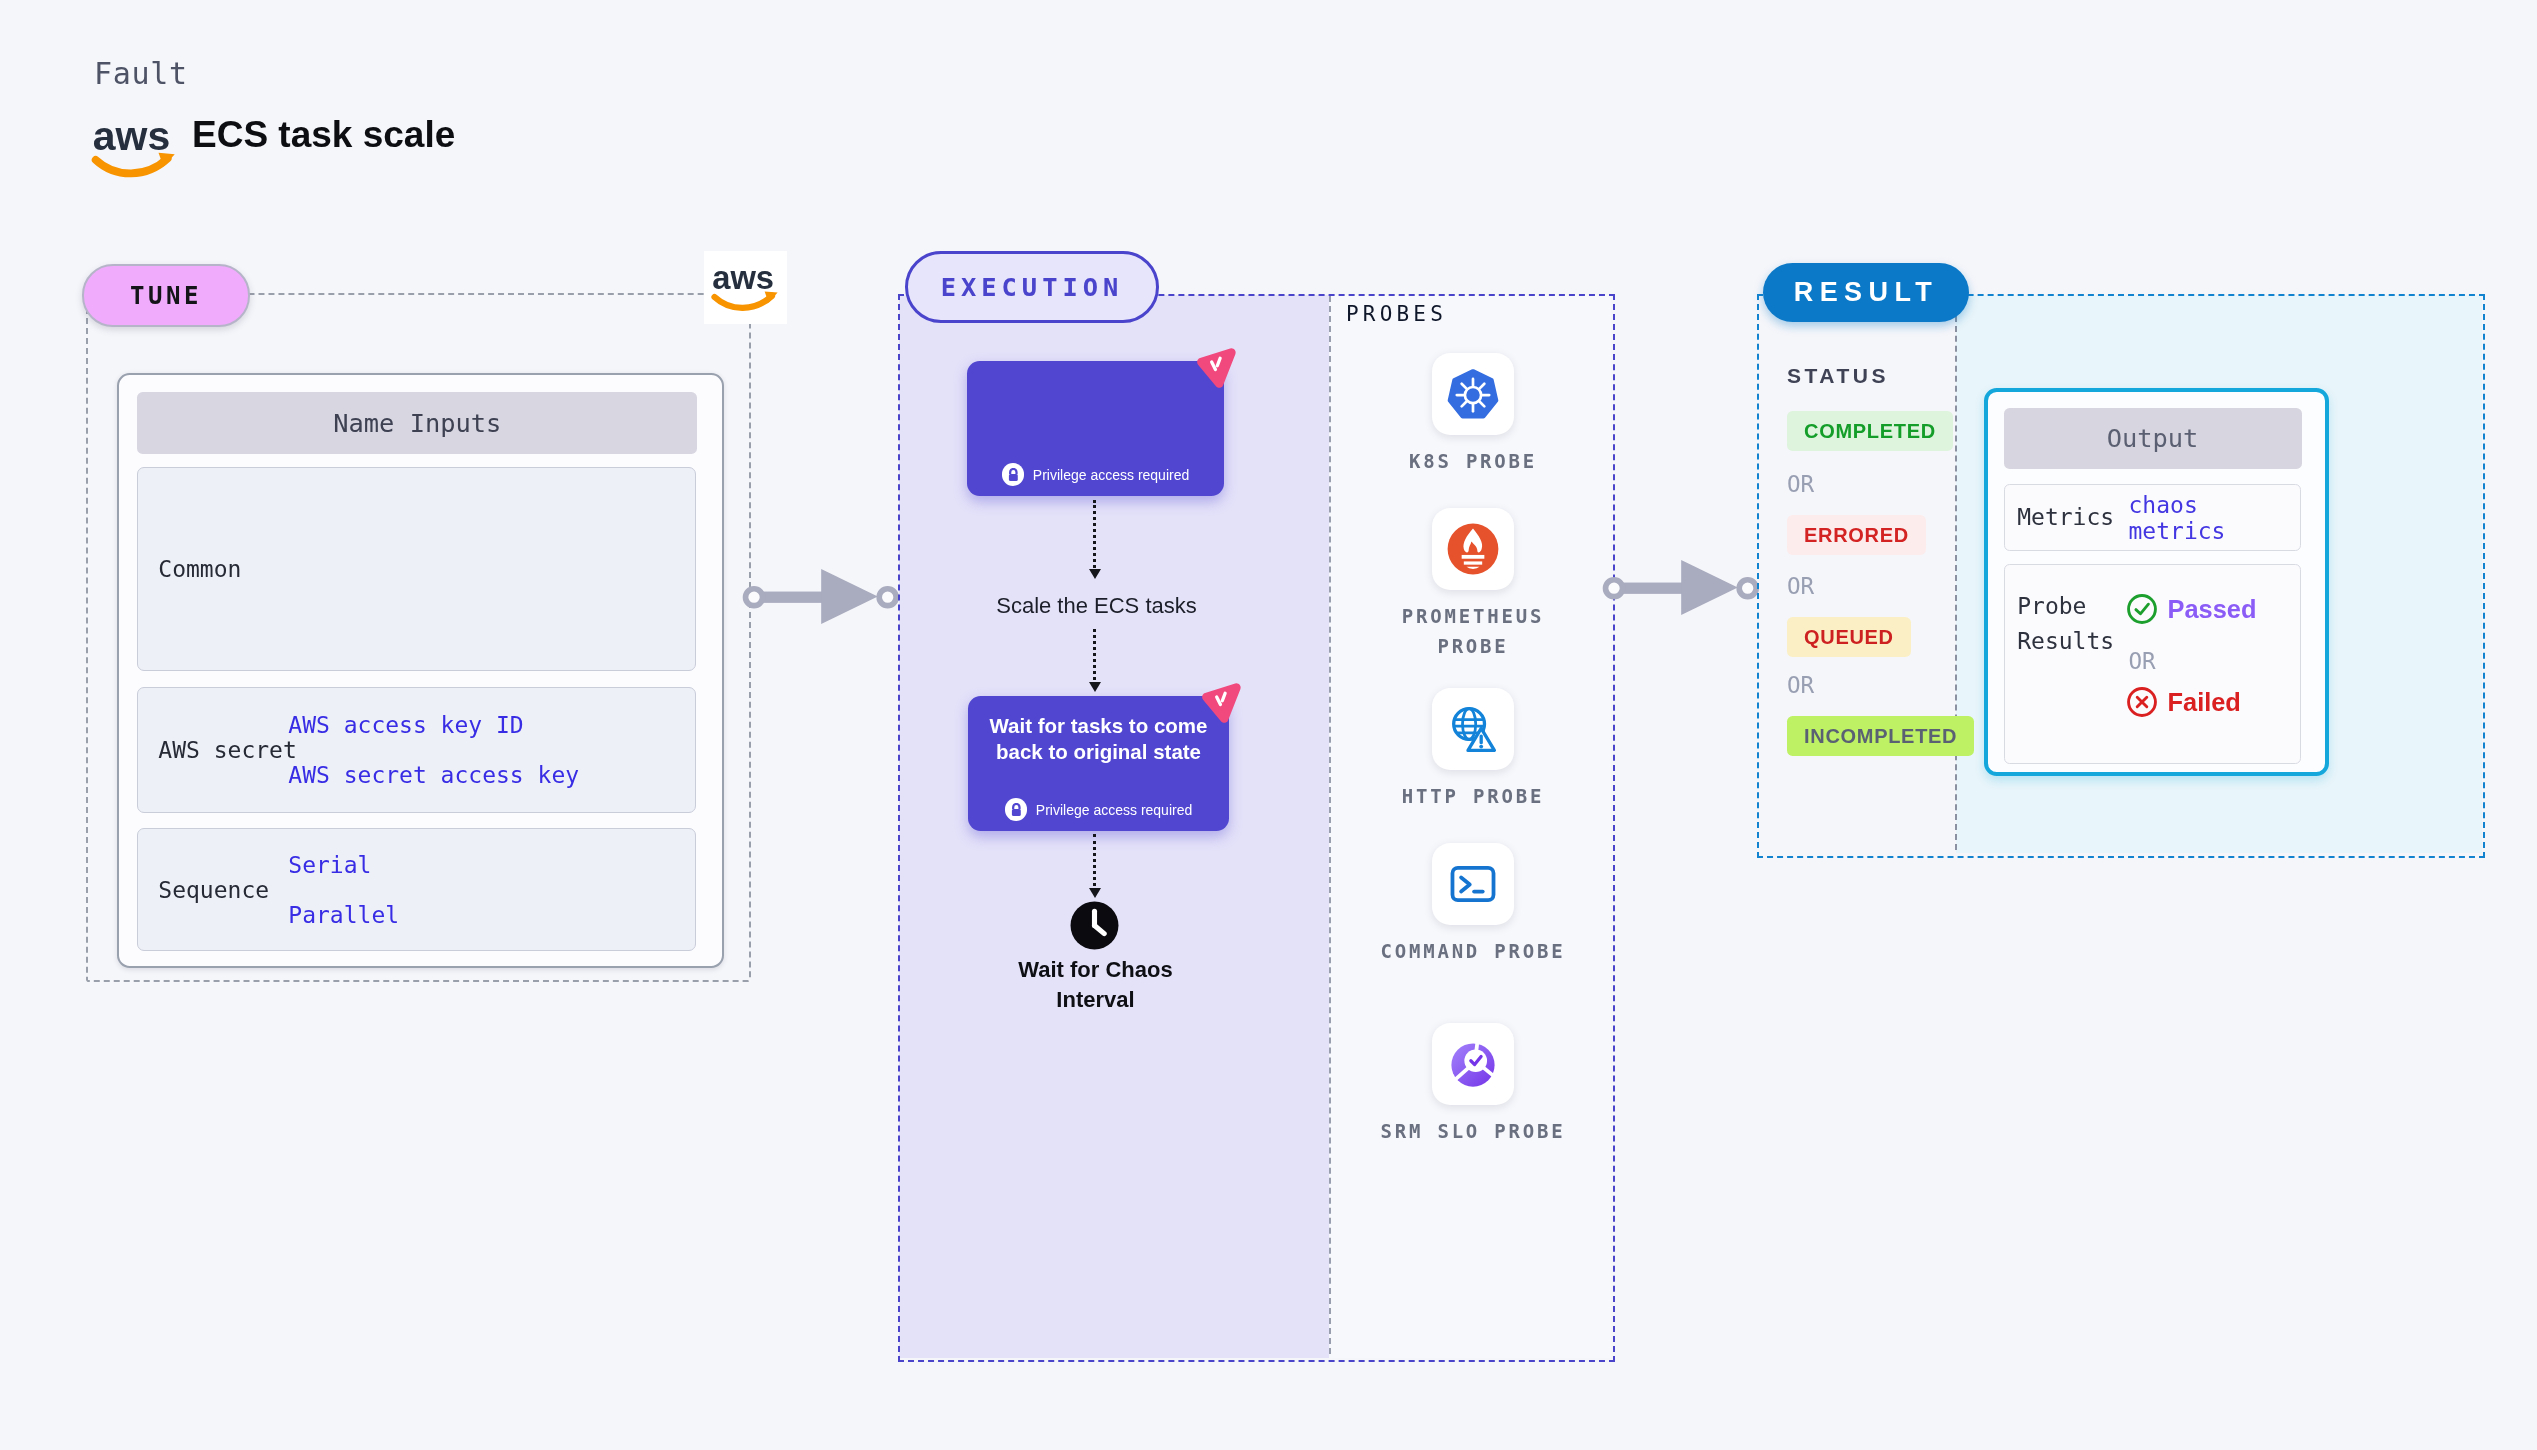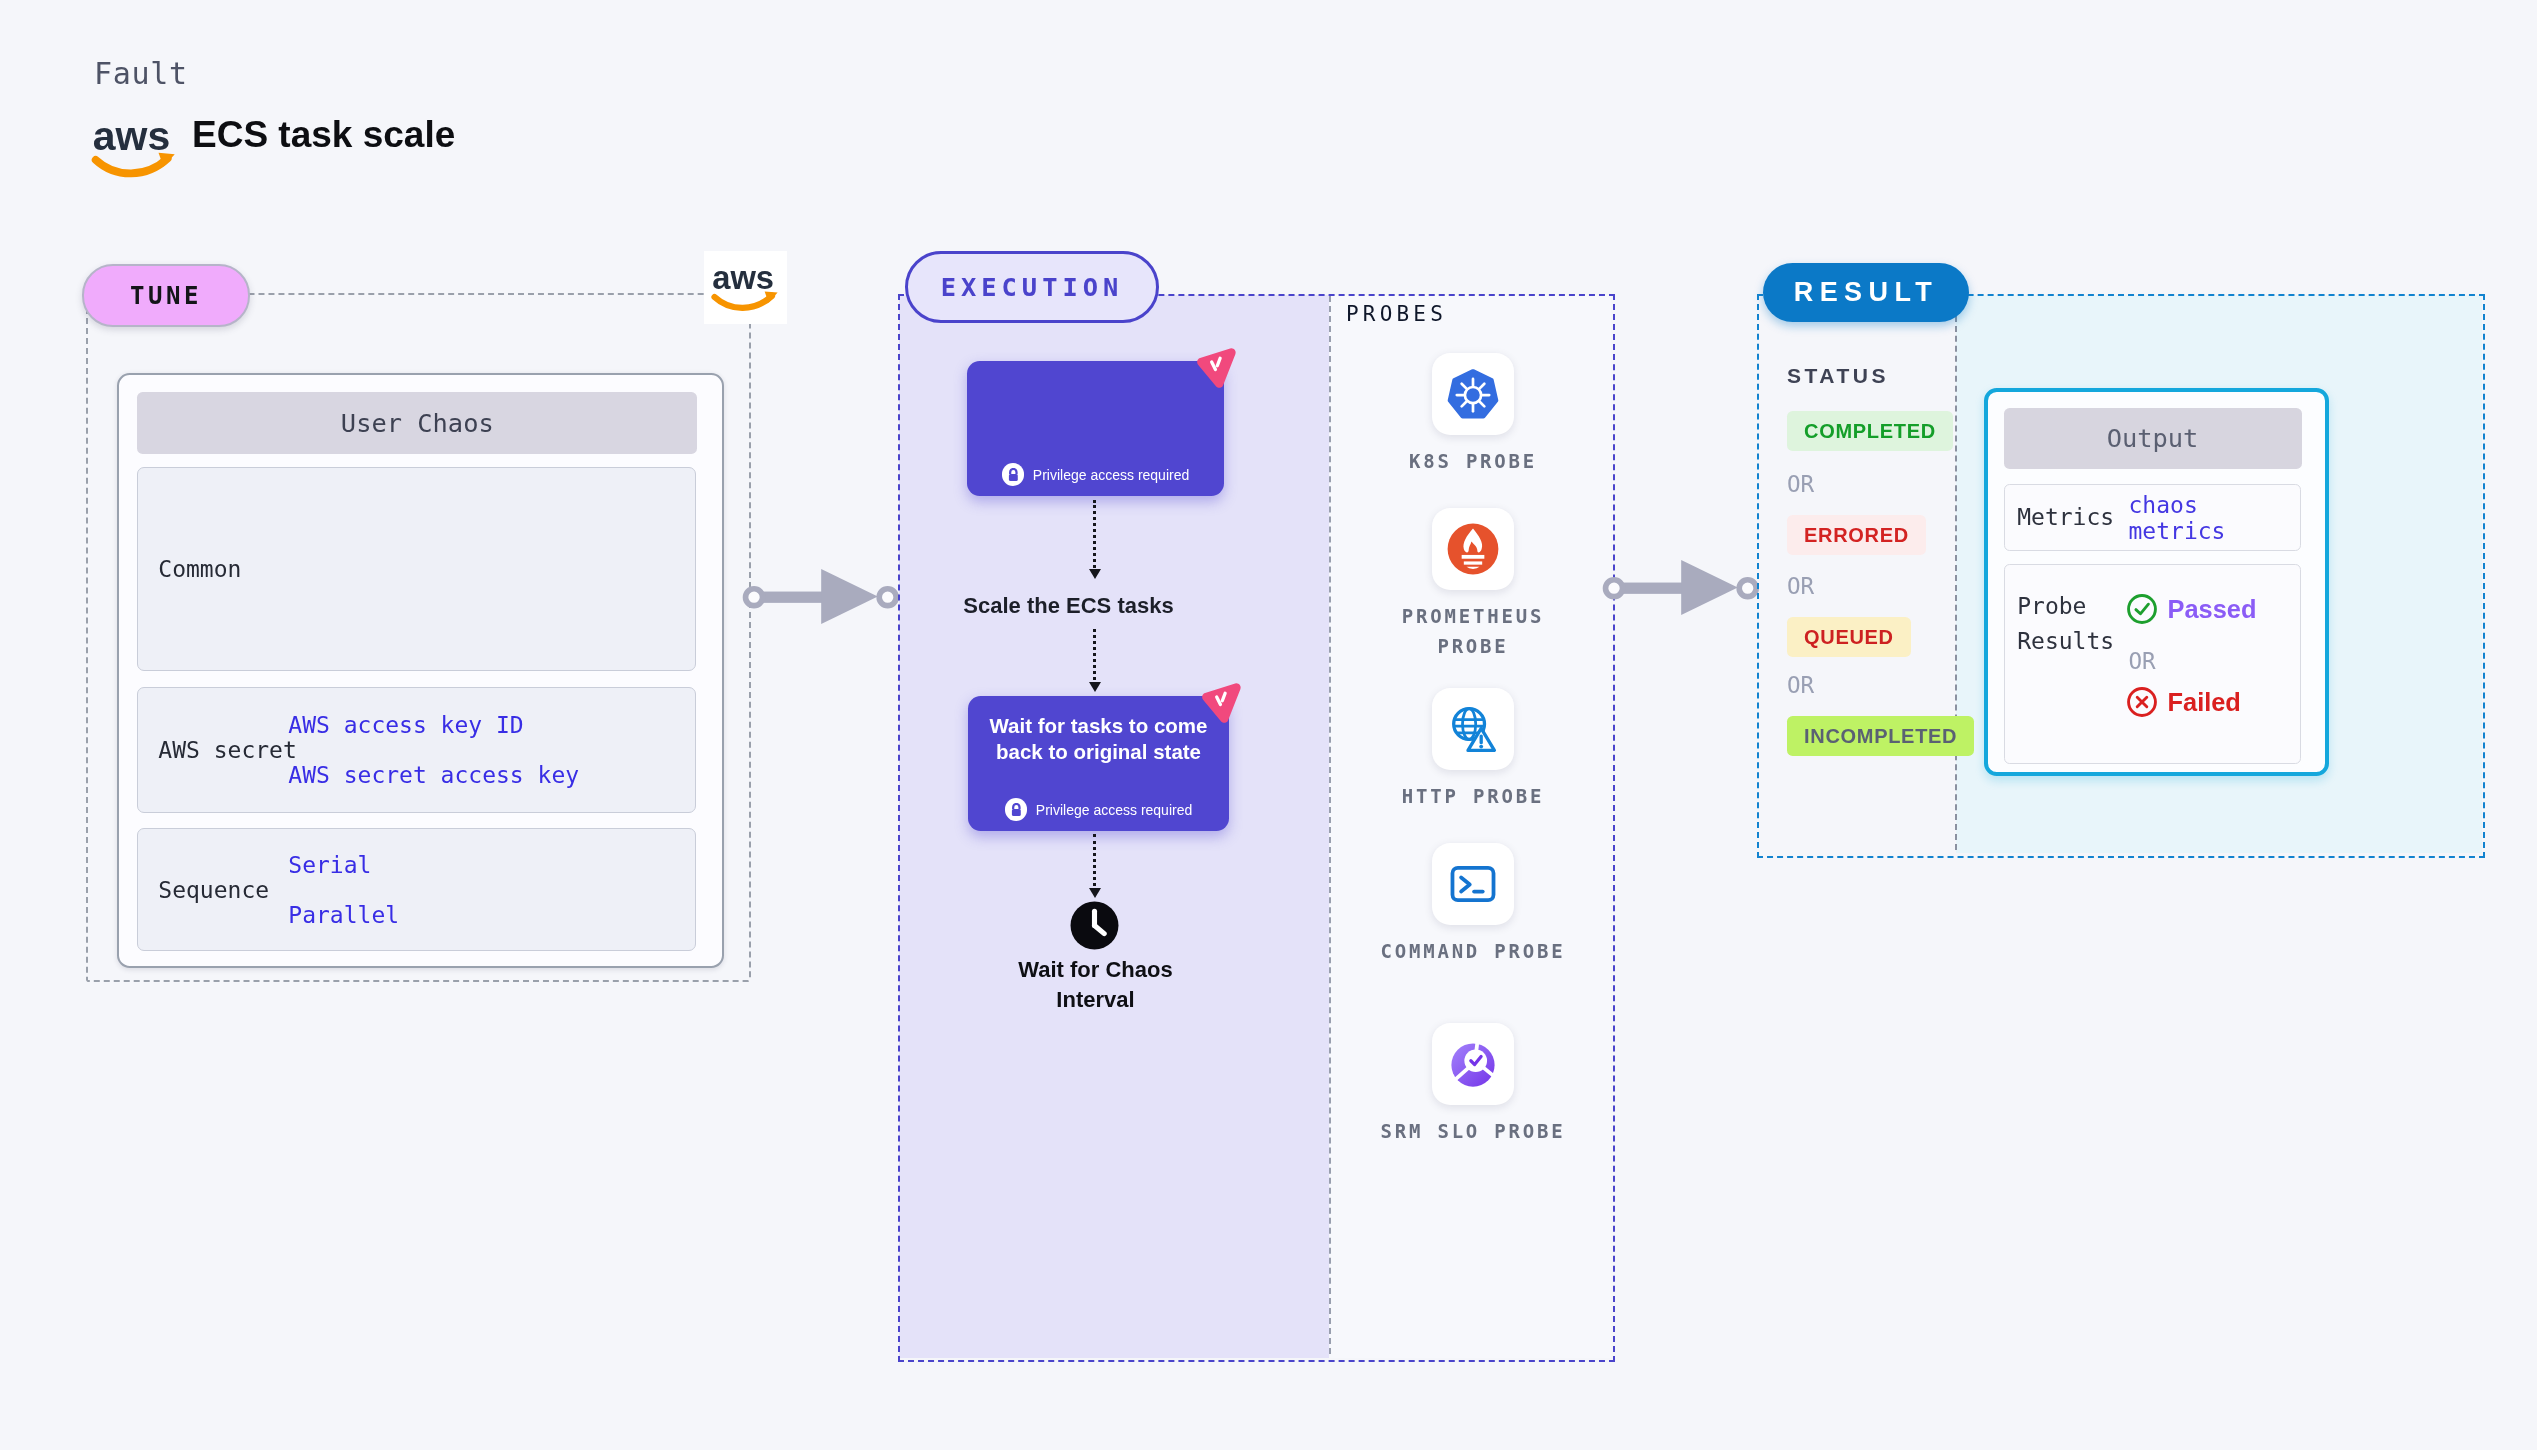--- a/index.html
+++ b/index.html
@@ -95,21 +95,21 @@
     <svg width="71" height="58" viewBox="0 0 126 100">
       <text x="4" y="52" font-family="Liberation Sans, sans-serif" font-size="58" font-weight="bold" fill="#252f3e">aws</text>
       <path d="M8 66 C 36 92, 80 92, 110 64" stroke="#f79400" stroke-width="11" fill="none" stroke-linecap="round"></path>
       <path d="M97 56 L120 58 L104 76 Z" fill="#f79400"></path>
     </svg>
   </div>
 
   <div class="abs pill tune-badge mono" style="left:82px;top:264px;width:164px;height:59px;">TUNE</div>
 
   <div class="abs ui-card" style="left:117px;top:373px;width:603px;height:591px;">
-    <div class="abs ui-header mono" style="left:18.3px;top:17px;width:560px;height:62px;">User Chaos</div>
+    <div class="abs ui-header mono" style="left:18.3px;top:17px;width:560px;height:62px;">Name Inputs</div>
 
     <div class="abs ui-row" style="left:18.3px;top:92px;width:557px;height:202px;">
       <div class="abs ui-row-label mono" style="left:20px;top:0;height:100%;display:flex;align-items:center;">Common</div>
     </div>
 
     <div class="abs ui-row" style="left:18.3px;top:312px;width:557px;height:124px;">
       <div class="abs ui-row-label mono" style="left:20px;top:0;height:100%;display:flex;align-items:center;">AWS secret</div>
       <div class="abs ui-links" style="left:150px;top:0;gap:24px;">
         <span class="ui-link">AWS access key ID</span>
         <span class="ui-link">AWS secret access key</span>
@@ -152,21 +152,21 @@
     <svg class="abs" style="right:-14px;top:-15.5px;" width="47" height="47" viewBox="0 0 100 100">
       <path d="M22 34 L86 14 L60 80 Z" fill="#f1497d" stroke="#f1497d" stroke-width="18" stroke-linejoin="round"></path>
       <path d="M44 34 L52 50" stroke="#fff" stroke-width="7" stroke-linecap="round"></path>
       <path d="M62 26 L56 42" stroke="#fff" stroke-width="7" stroke-linecap="round"></path>
     </svg>
   </div>
 
   <div class="abs vdot" style="left:1093px;top:500px;height:68px;"></div>
   <div class="abs varrow" style="left:1089px;top:569px;"></div>
 
-  <div class="abs mid-step sans" style="left:959px;top:593px;width:219px;font-weight:bold;">Scale the ECS tasks</div>
+  <div class="abs mid-step sans" style="left:987px;top:593px;width:219px;">Scale the ECS tasks</div>
 
   <div class="abs vdot" style="left:1093px;top:629px;height:51px;"></div>
   <div class="abs varrow" style="left:1089px;top:682px;"></div>
 
   <div class="abs step-box sans" style="left:968px;top:696px;width:261px;height:135px;">
     <div class="step-title">Wait for tasks to come back to original state</div>
     <div class="privilege">
       <span class="lock-circle">
         <svg width="12.7" height="14" viewBox="0 0 40 44">
           <path d="M10 20 V13 a10 10 0 0 1 20 0 V20" stroke="#5046d0" stroke-width="7" fill="none"></path>

